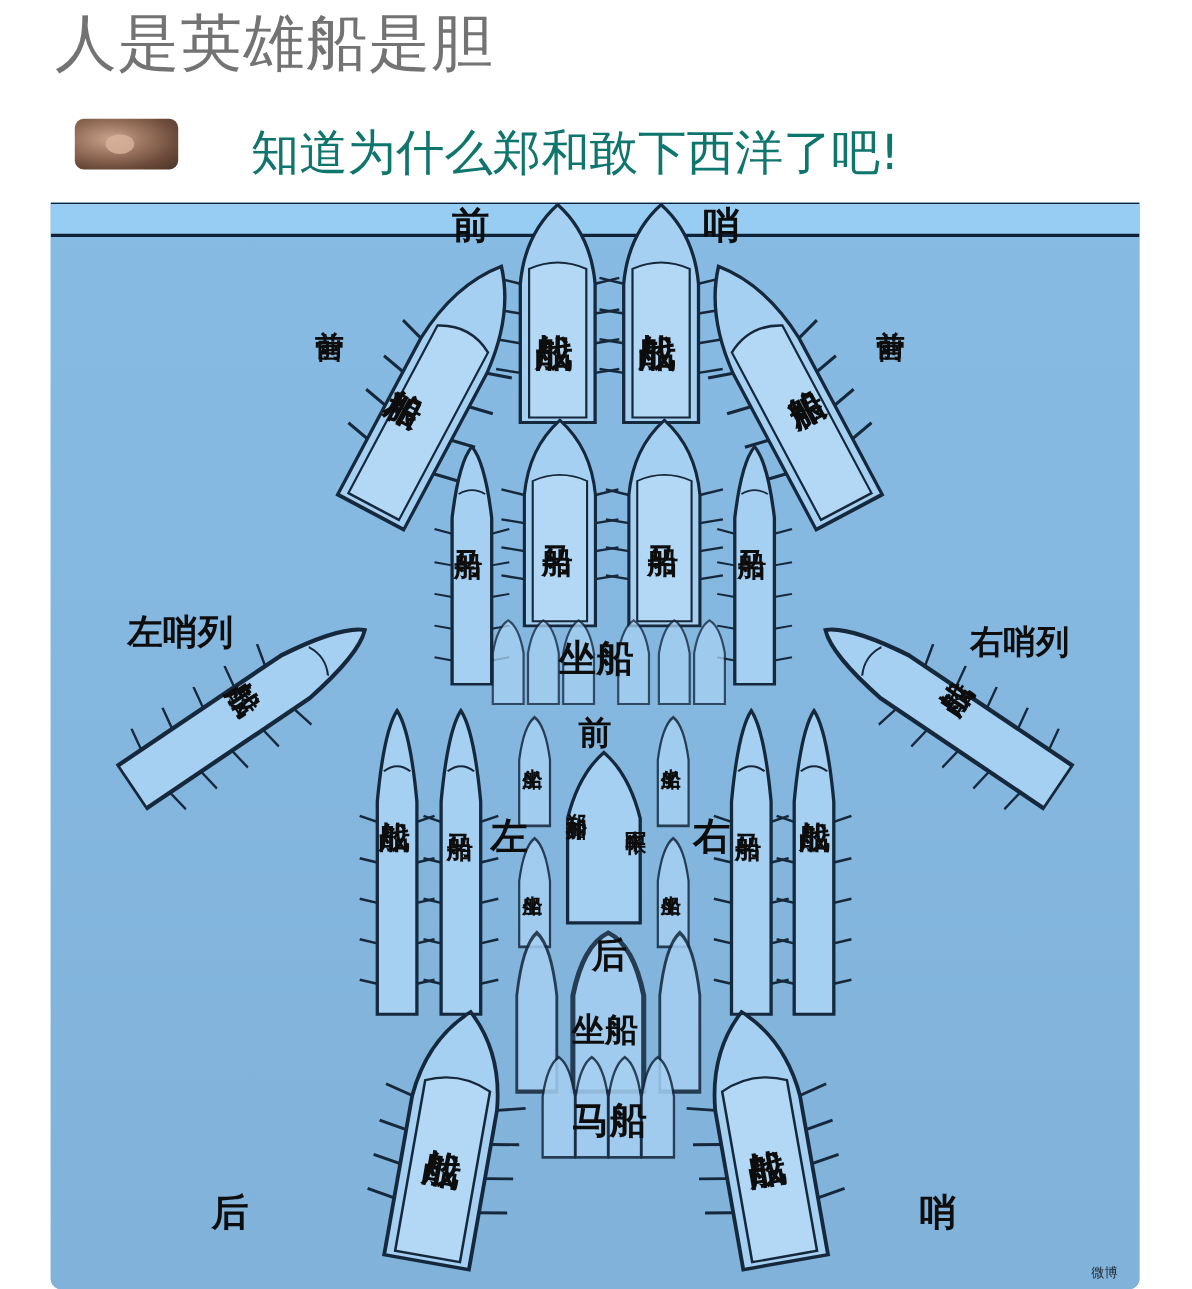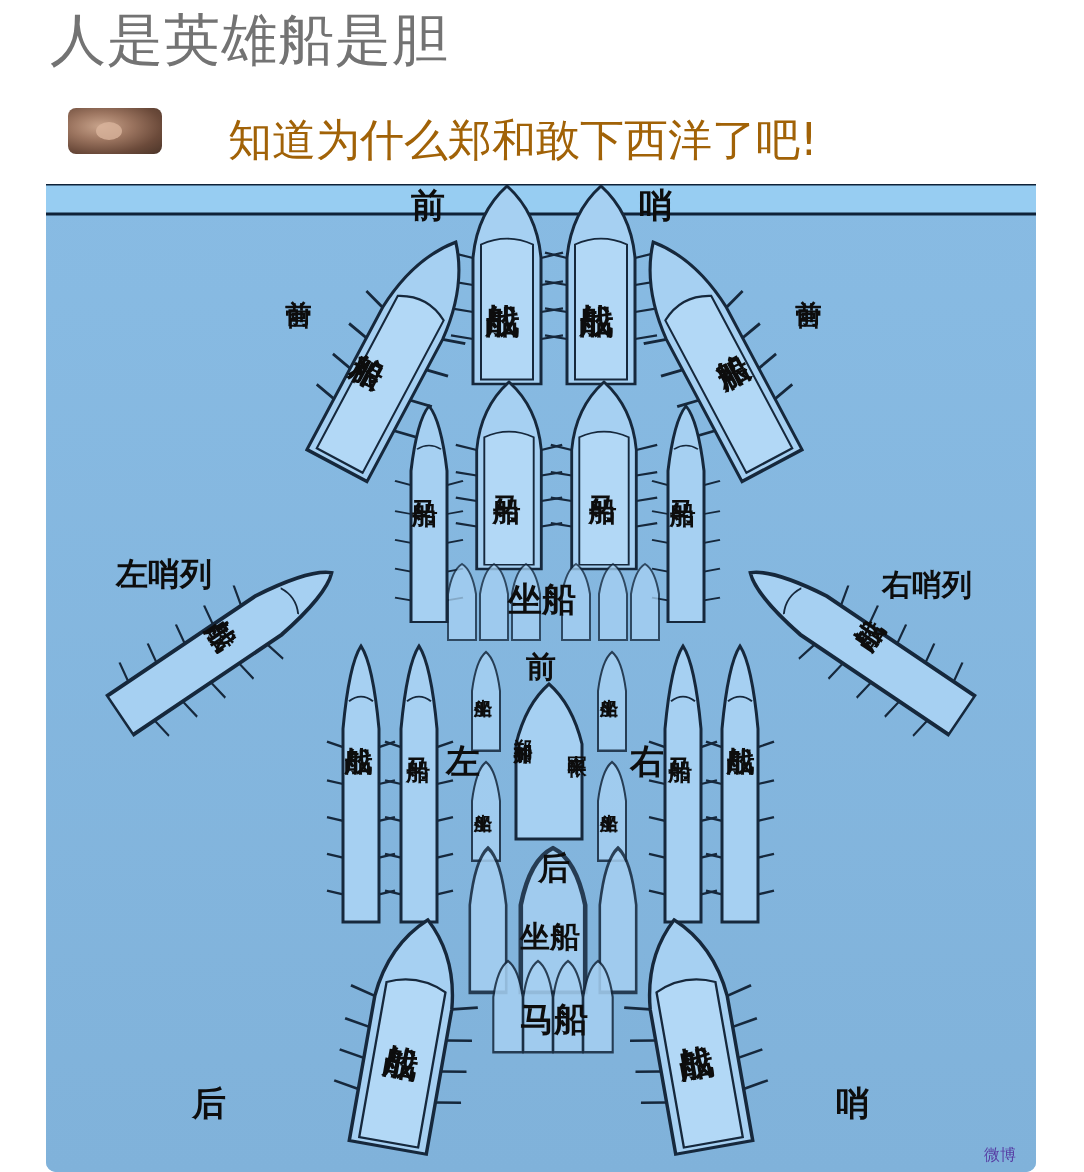--- a/index.html
+++ b/index.html
@@ -5,28 +5,28 @@
     html, body { margin: 0; padding: 0; background: #ffffff; }
     body { width: 1084px; height: 1172px; position: relative; overflow: hidden;
            font-family: "DejaVu Sans", "Liberation Sans", sans-serif; }
     .post-title { position: absolute; left: 50px; top: 4px; font-size: 56px; line-height: 72px;
                   color: #737373; font-weight: 400; letter-spacing: 1px; }
     .avatar { position: absolute; left: 68px; top: 108px; width: 94px; height: 46px;
               border-radius: 8px;
               background: radial-gradient(ellipse at 35% 40%, #c9a48c 0%, #9c7560 35%, #6b4a3a 70%, #4a3428 100%); }
     .avatar .snout { position: absolute; left: 28px; top: 14px; width: 26px; height: 18px; border-radius: 50%;
                      background: #d9b49c; opacity: 0.8; }
-    .comment { position: absolute; left: 228px; top: 110px; font-size: 44px; line-height: 60px; color: #a16207; }
+    .comment { position: absolute; left: 228px; top: 110px; font-size: 44px; line-height: 60px; color: #0f766e; }
     .diagram { position: absolute; left: 46px; top: 184px; width: 990px; height: 988px;
                background: #84b6de; border-radius: 0 0 10px 10px; overflow: hidden; }
     .diagram svg { position: absolute; left: 0; top: 0; }
     .lbl { position: absolute; font-family: "DejaVu Serif", "Liberation Serif", serif; font-weight: 700;
            color: #0d0d0d; text-align: center; line-height: 1; }
     .vlbl { writing-mode: vertical-rl; text-orientation: upright; letter-spacing: 2px; }
-    .watermark { position: absolute; right: 20px; bottom: 6px; font-size: 16px; color: #4c1d95; opacity: 0.8; }
+    .watermark { position: absolute; right: 20px; bottom: 6px; font-size: 12px; color: #000000; opacity: 0.8; }
   </style>
 </head>
 <body>
 
 <div class="post-title">人是英雄船是胆</div>
 
 <div class="avatar">
     <div class="snout"></div>
   </div>
 <div class="comment">知道为什么郑和敢下西洋了吧!</div>

